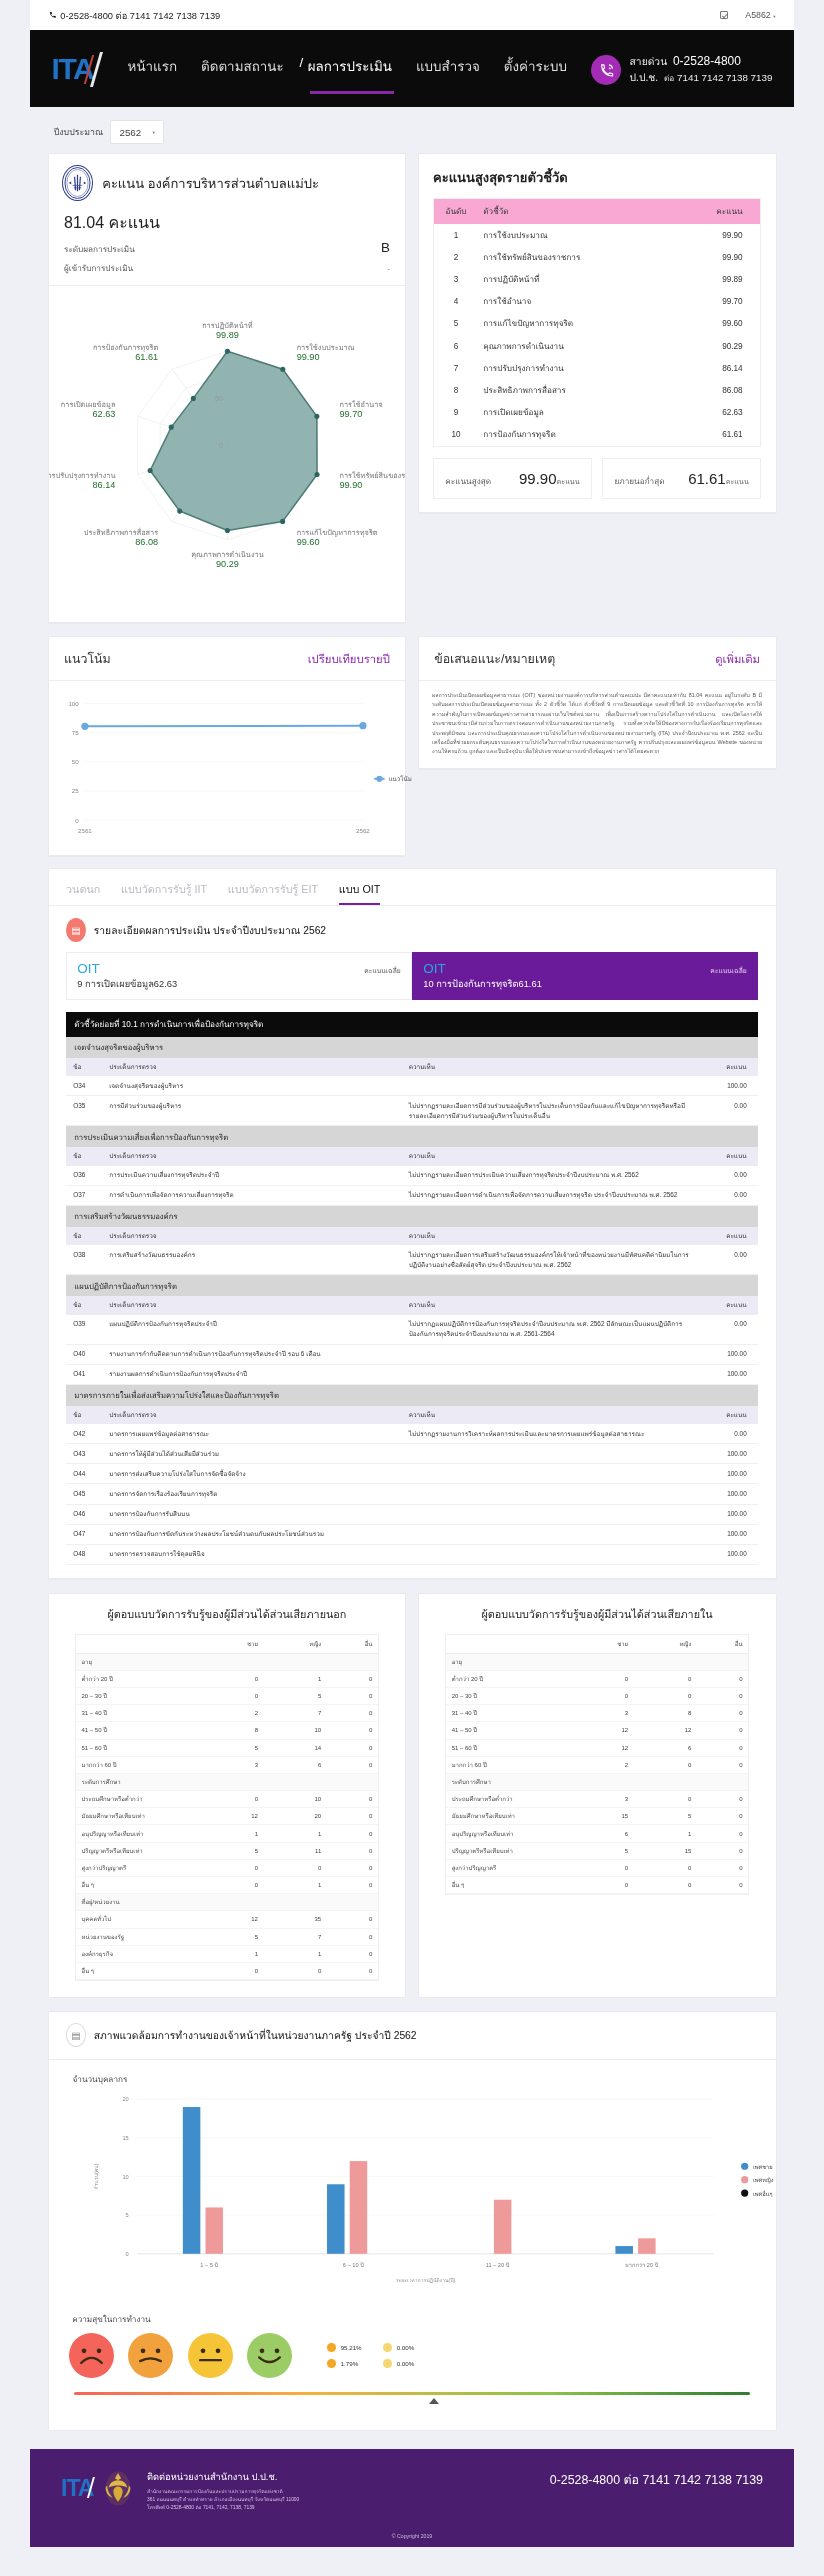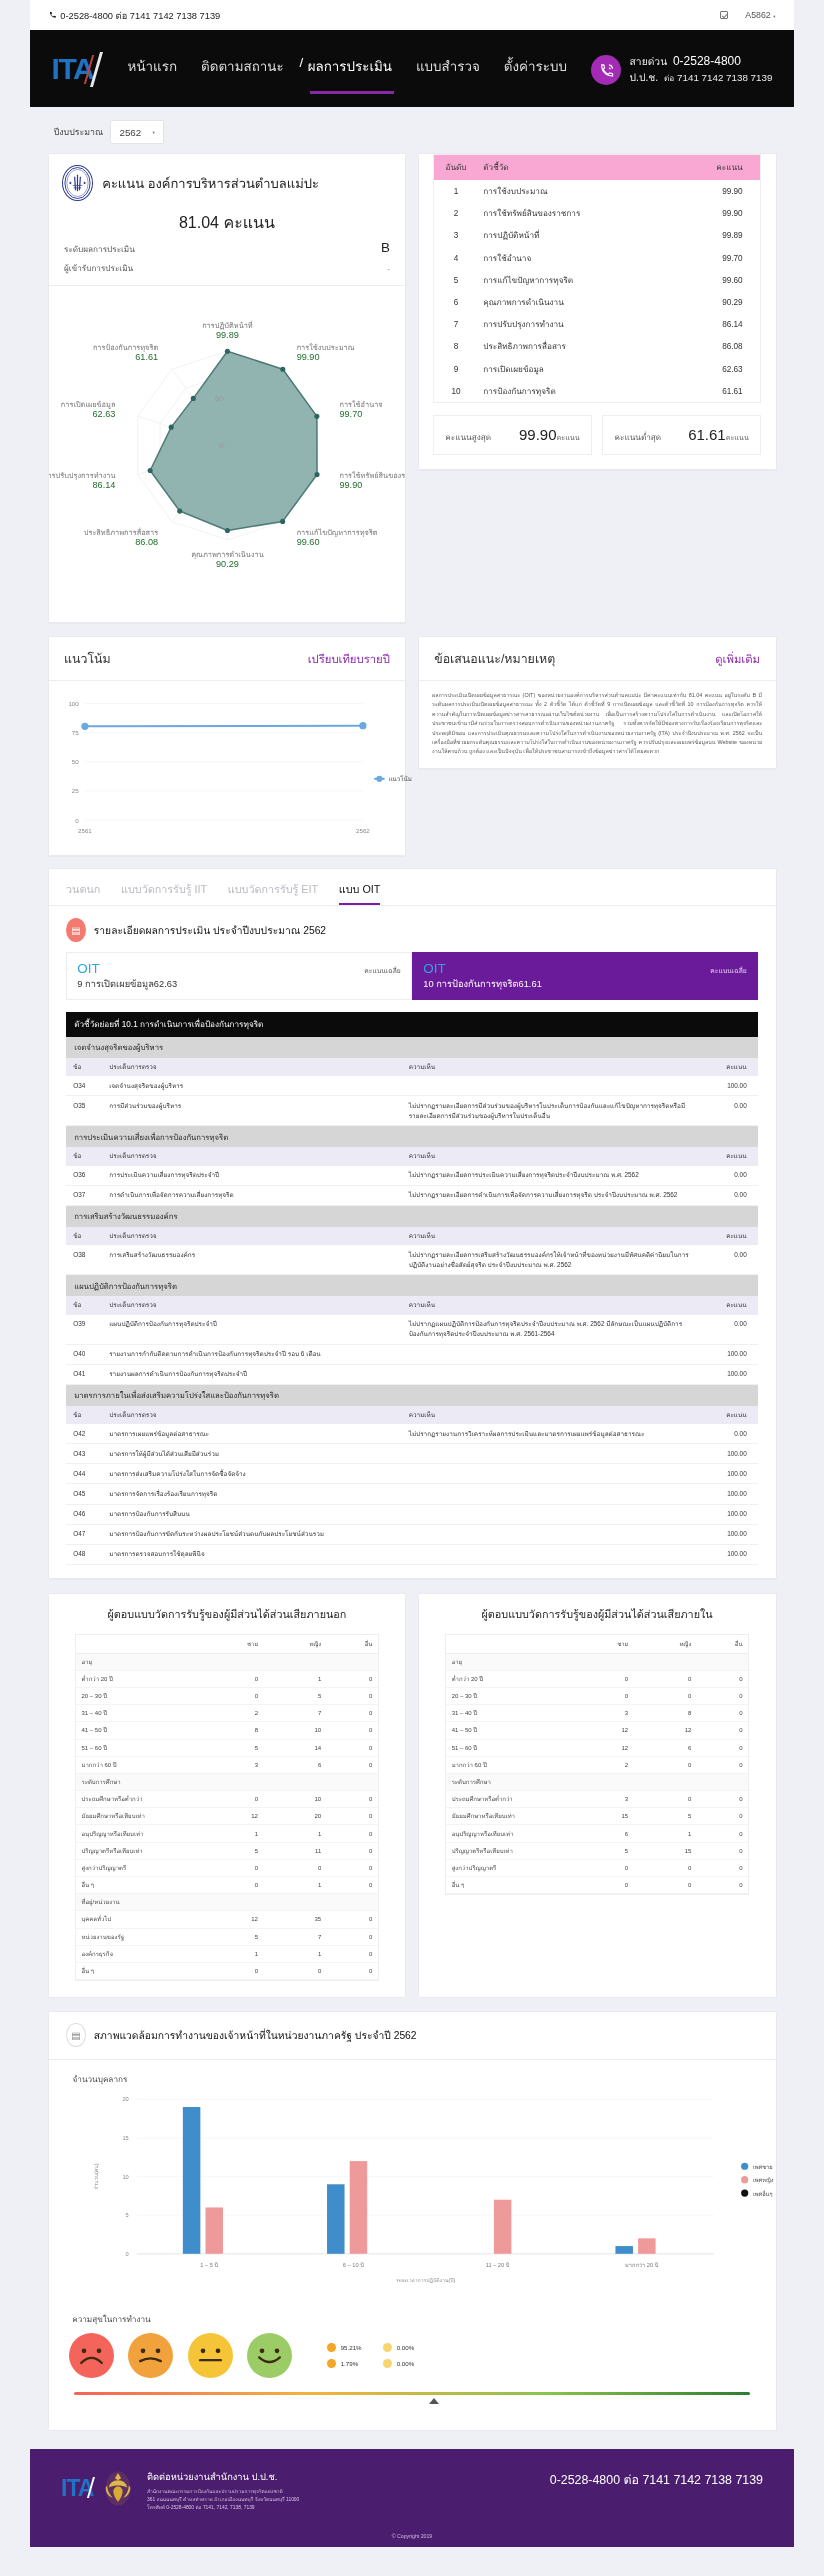--- a/index.html
+++ b/index.html
@@ -40,21 +40,21 @@
 
   .grid2{display:flex;gap:11.3px;align-items:flex-start}
   .card{background:#fff;border:0.5px solid #e9e9ef;border-radius:1.5px;box-shadow:0 0.5px 1px rgba(0,0,0,.03)}
   .col{flex:1;min-width:0}
 
   
   .scorehead{display:flex;align-items:center;gap:9.3px;padding:11.3px 13.4px 8.2px}
   .seal{width:31px;height:36px;border-radius:50%;border:1px solid #2b3990;display:flex;align-items:center;justify-content:center;flex:0 0 auto;background:#fff;overflow:hidden}
   .seal svg{width:29px;height:34px}
   .scoretitle{font-size:13px;color:#222}
-  .bignum{text-align:center;padding:0 15.5px 2.1px;font-size:16px;color:#222}
+  .bignum{text-align:left;padding:0 15.5px 2.1px;font-size:16px;color:#222}
   .rowline{display:flex;justify-content:space-between;align-items:baseline;padding:3.1px 15.5px;font-size:8.2px;color:#555}
   .rowline .v{font-size:13.4px;color:#222}
   .rowline.small .v{font-size:7.2px;color:#777}
   .hr{height:0.5px;background:#ececf1;margin:7.2px 0 0}
 
   
   .radarbox{padding:5.2px 0 12.4px;display:flex;justify-content:center}
 
   
   .cardtitle{font-size:13px;color:#222;padding:13.4px 14.4px 9.3px;font-weight:700}
@@ -273,20 +273,21 @@
               <text x="130.30594473581954" y="383.5288237343632" text-anchor="end" font-size="18" fill="#216e2e" font-family="&quot;Liberation Sans&quot;,sans-serif">86.14</text>
               <text x="130.3059447358195" y="224.47117626563687" text-anchor="end" font-size="14.5" fill="#777" font-family="&quot;Liberation Sans&quot;,sans-serif">การเปิดเผยข้อมูล</text>
               <text x="130.3059447358195" y="244.47117626563687" text-anchor="end" font-size="18" fill="#216e2e" font-family="&quot;Liberation Sans&quot;,sans-serif">62.63</text>
               <text x="214.22160672043867" y="111.97117626563684" text-anchor="end" font-size="14.5" fill="#777" font-family="&quot;Liberation Sans&quot;,sans-serif">การป้องกันการทุจริต</text>
               <text x="214.22160672043867" y="131.97117626563684" text-anchor="end" font-size="18" fill="#216e2e" font-family="&quot;Liberation Sans&quot;,sans-serif">61.61</text>
             </svg>
         </div>
       </div>
 
       <div class="col card">
+        <div class="cardtitle">คะแนนสูงสุดรายตัวชี้วัด</div>
         <div class="indwrap">
           <table class="ind">
             <thead>
                 <tr>
               <th class="num">อันดับ</th>
               <th>ตัวชี้วัด</th>
               <th class="sc">คะแนน</th>
             </tr>
               </thead>
             <tbody id="indbody">
@@ -342,21 +343,21 @@
                 </tr>
               </tbody>
           </table>
         </div>
         <div class="minmax">
           <div class="mmbox">
             <span class="lbl">คะแนนสูงสุด</span>
             <span class="val"><span>99.90</span><small>คะแนน</small></span>
           </div>
           <div class="mmbox">
-            <span class="lbl">คะแนนต่ำสุด</span>
+            <span class="lbl">ยภายนอก่ำสุด</span>
             <span class="val"><span>61.61</span><small>คะแนน</small></span>
           </div>
         </div>
       </div>
     </div>
 
     <div class="grid2" style="margin-top:12.4px">
       <div class="col card">
         <div class="cardhead">
           <span>แนวโน้ม</span>

